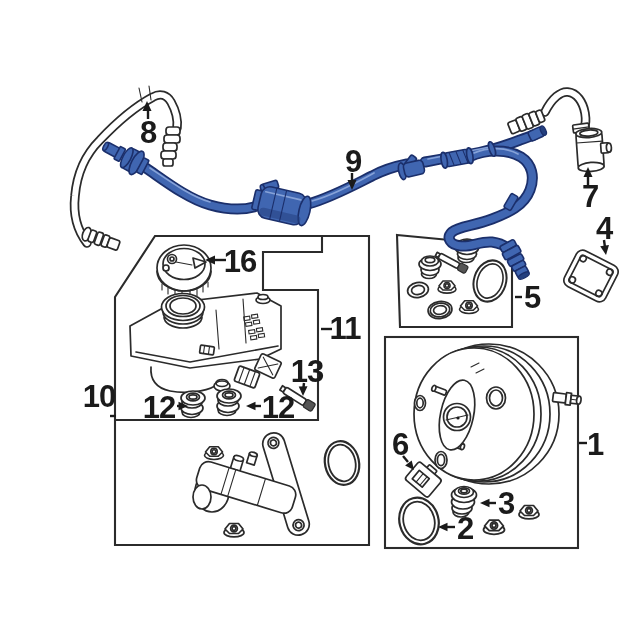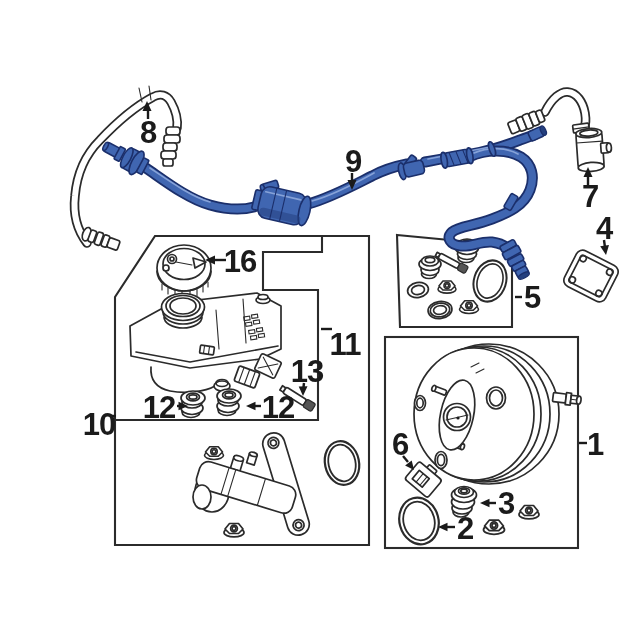--- a/index.html
+++ b/index.html
@@ -447,19 +447,19 @@
 
   <div class="callout" style="left:595px;top:444px">1</div>
   <div class="callout" style="left:465px;top:528px">2</div>
   <div class="callout" style="left:506px;top:503px">3</div>
   <div class="callout" style="left:604px;top:228px">4</div>
   <div class="callout" style="left:532px;top:297px">5</div>
   <div class="callout" style="left:400px;top:444px">6</div>
   <div class="callout" style="left:590px;top:196px">7</div>
   <div class="callout" style="left:148px;top:132px">8</div>
   <div class="callout" style="left:353px;top:161px">9</div>
-  <div class="callout" style="left:99px;top:424px">10</div>
-  <div class="callout" style="left:345px;top:344px">11</div>
+  <div class="callout" style="left:99px;top:396px">10</div>
+  <div class="callout" style="left:345px;top:328px">11</div>
   <div class="callout" style="left:159px;top:407px">12</div>
   <div class="callout" style="left:278px;top:407px">12</div>
   <div class="callout" style="left:307px;top:371px">13</div>
   <div class="callout" style="left:240px;top:261px">16</div>
 </div>
 
 </body></html>

